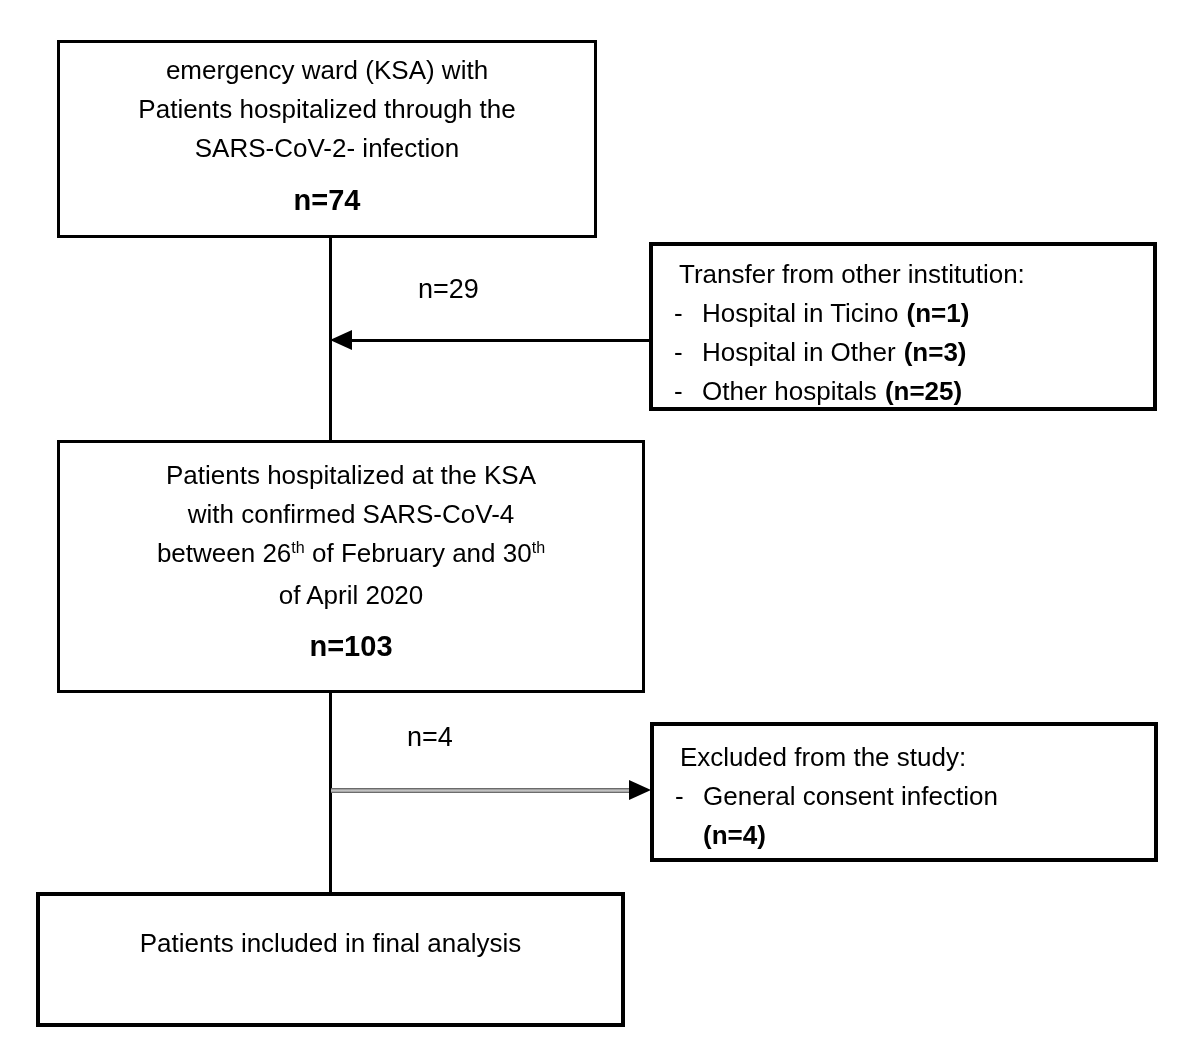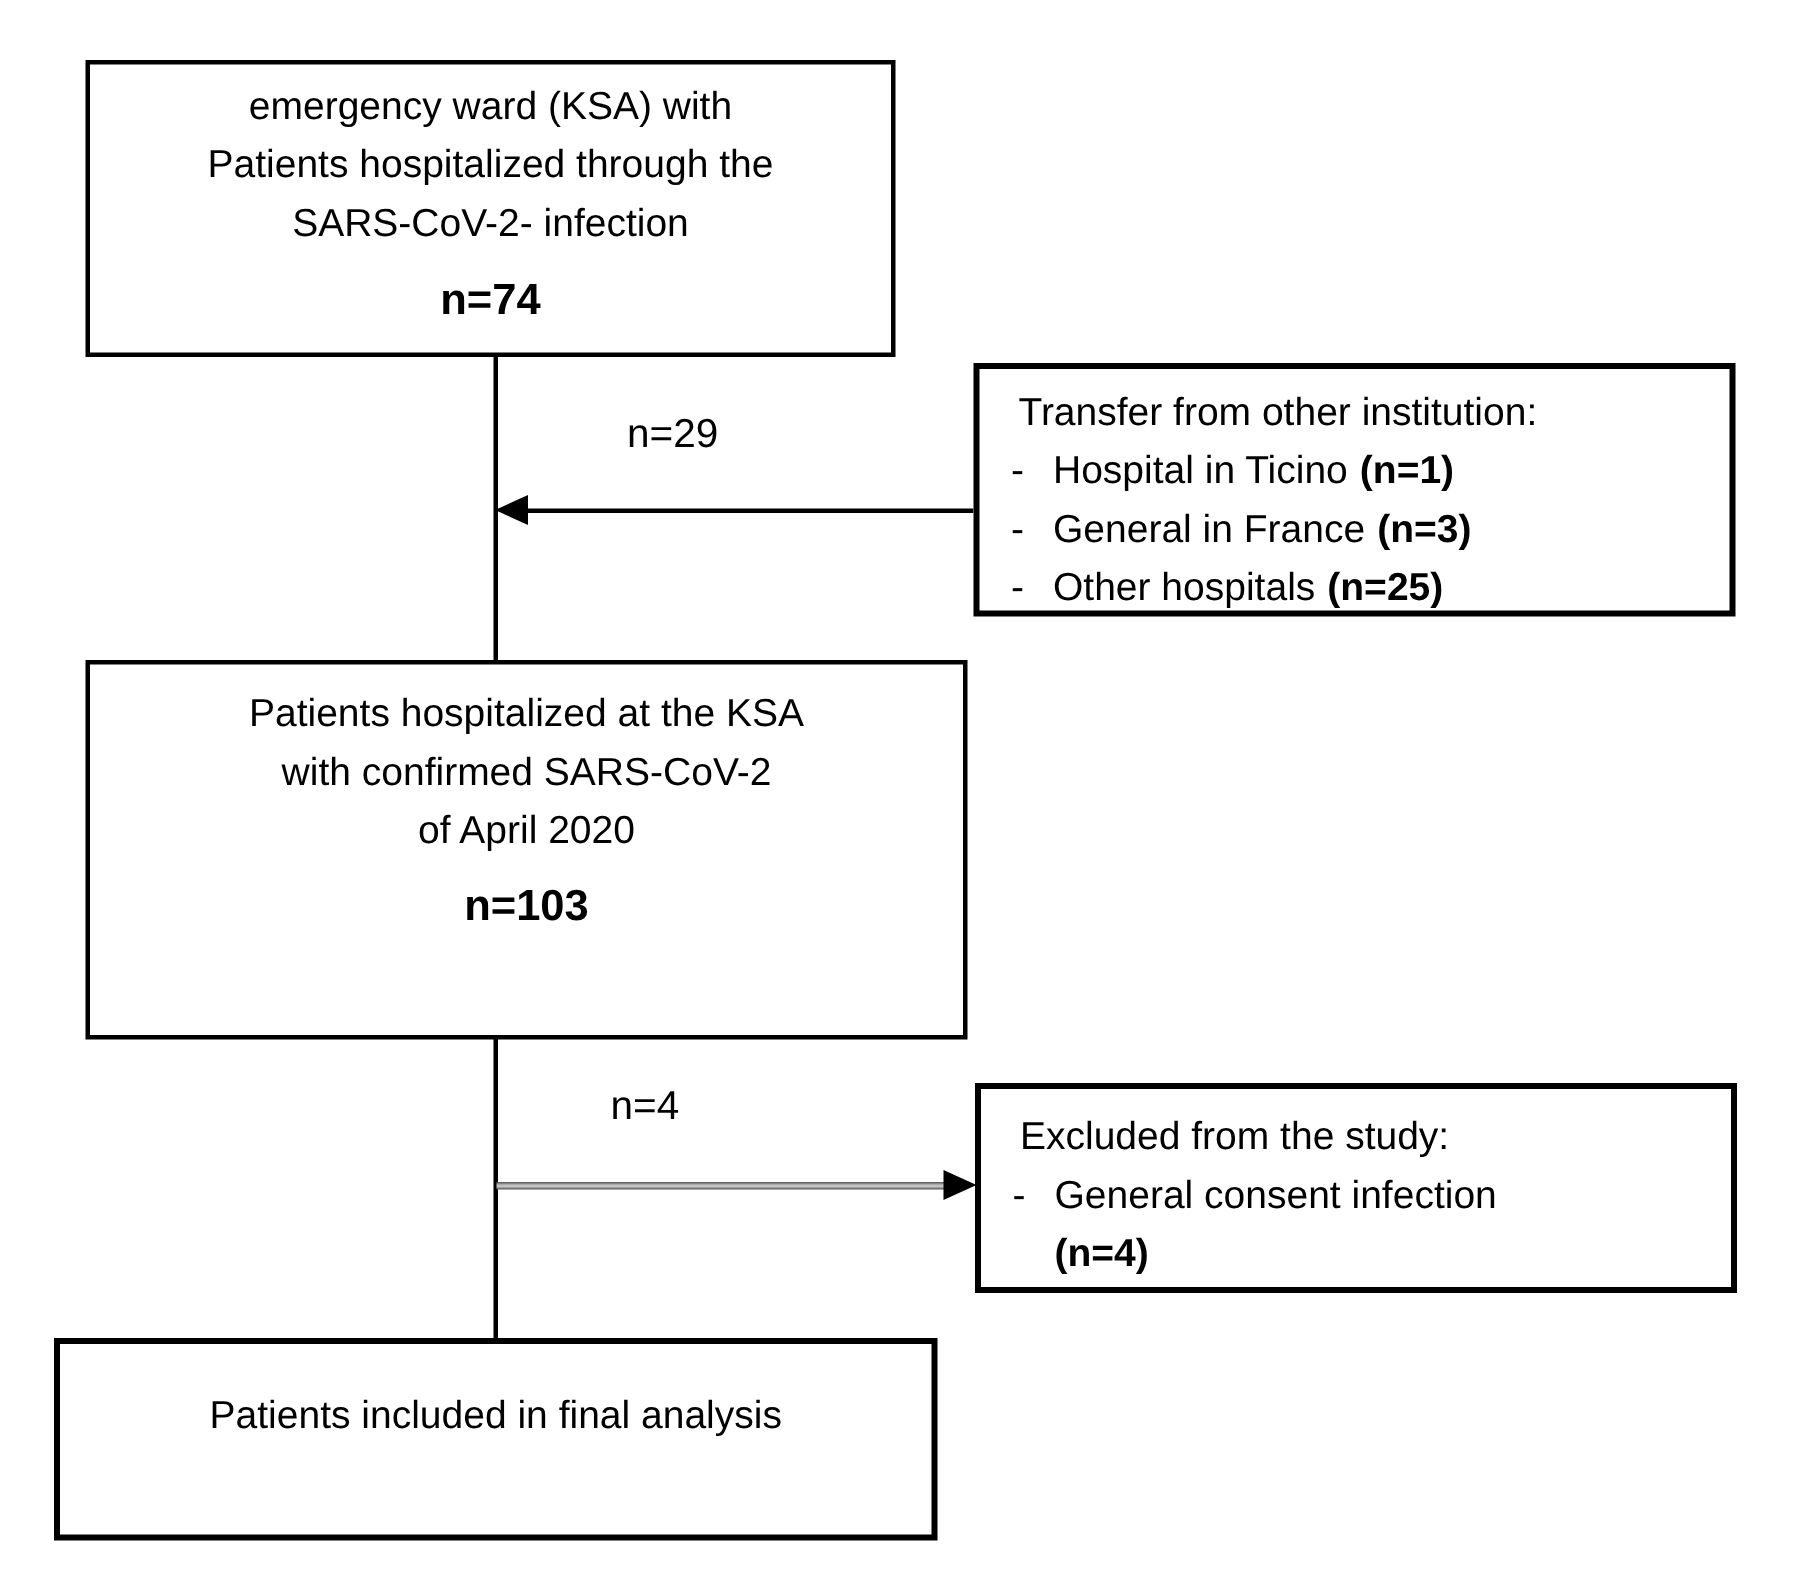--- a/index.html
+++ b/index.html
@@ -50,31 +50,32 @@
   <div class="flow-label" style="left:418px; top:273px; width:170px;">n=29</div>
 
   <div class="box thick" style="left:649px; top:242px; width:508px; height:169px; padding:9px 8px 15px 21px;">
     <div class="side-title">Transfer from other institution:</div>
     <div class="bullet-row">
       <span class="dash">-</span>
       <span class="bullet-content"><span>Hospital in Ticino</span><span class="bn inline">(n=1)</span></span>
     </div>
     <div class="bullet-row">
       <span class="dash">-</span>
-      <span class="bullet-content"><span>General in France</span><span class="bn inline">(n=3)</span></span>
+      <span class="bullet-content"><span>Hospital in Other</span><span class="bn inline">(n=3)</span></span>
     </div>
     <div class="bullet-row">
       <span class="dash">-</span>
       <span class="bullet-content"><span>Other hospitals</span><span class="bn inline">(n=25)</span></span>
     </div>
   </div>
 
   <div class="box center-box" style="left:57px; top:440px; width:588px; height:253px; padding-top:13px;">
     <div class="line">Patients hospitalized at the KSA</div>
-    <div class="line">with confirmed SARS-CoV-2</div>
+    <div class="line">with confirmed SARS-CoV-4</div>
+    <div class="line"><span>between 26</span><span class="sup">th</span><span> of February and 30</span><span class="sup">th</span></div>
     <div class="line">of April 2020</div>
     <div class="count" style="margin-top:12px;">n=103</div>
   </div>
 
   <div class="vline" style="left:329px; top:691px; height:202px;"></div>
 
   <div class="hline gray" style="left:331px; top:788px; width:300px;"></div>
   <div class="arrowhead right" style="left:629px; top:780px;"></div>
   <div class="flow-label" style="left:407px; top:721px; width:170px;">n=4</div>
 

